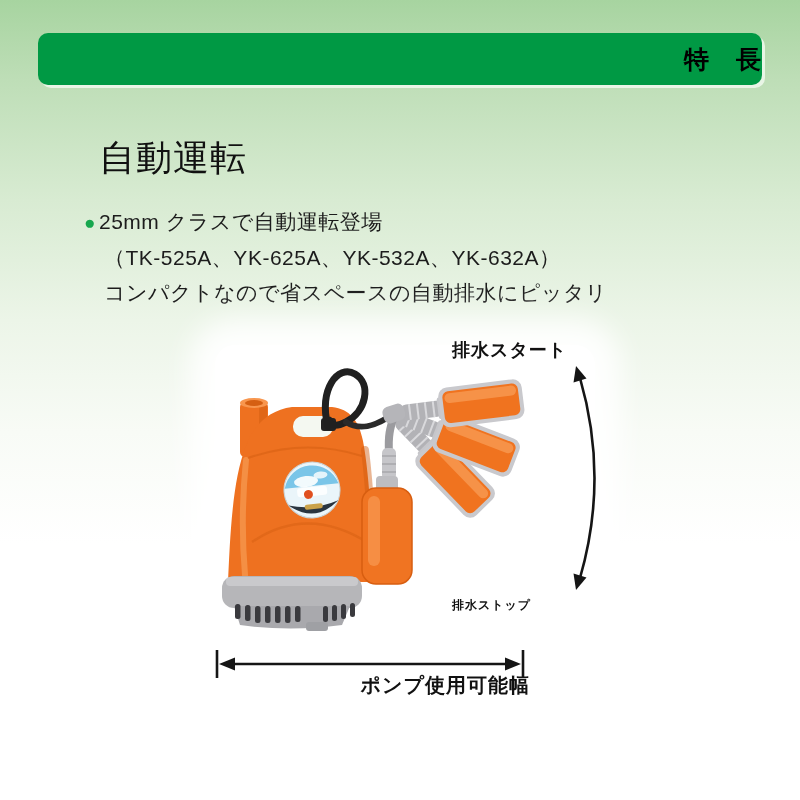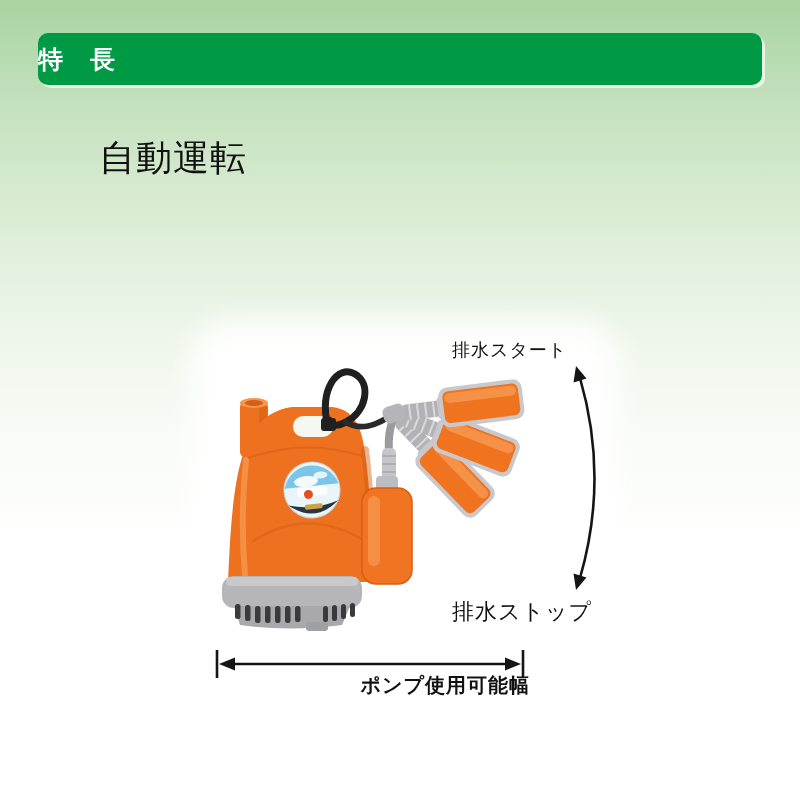--- a/index.html
+++ b/index.html
@@ -8,61 +8,68 @@
     font-family:"Liberation Sans","DejaVu Sans",sans-serif;
     background:linear-gradient(180deg,#a7d4a0 0%,#bedeb7 10%,#d8ebd2 25%,#ecf5e8 40%,#f8fbf6 54%,#ffffff 68%,#ffffff 100%);
     color:#1c1c1c;
   }
   .header-bar{
     position:absolute;left:38px;top:33px;width:724px;height:52px;
     background:#009944;border-radius:10px;
     box-shadow:3px 3px 0 0 rgba(240,249,237,0.85);
   }
   .header-title{
-    display:block;text-align:left;line-height:52px;
-    font-size:25px;font-weight:bold;color:#ffffff;letter-spacing:1px;border-radius:26px;
+    display:block;text-align:right;line-height:52px;
+    font-size:25px;font-weight:bold;color:#000000;letter-spacing:1px;border-radius:26px;
   }
   .heading{
     position:absolute;left:99px;top:134px;margin:0;
     font-size:36px;font-weight:normal;color:#111;letter-spacing:1px;
   }
   .bullet-block{
     position:absolute;left:84px;top:204px;width:640px;
     font-size:21px;line-height:35px;color:#1c1c1c;letter-spacing:0.5px;
   }
   .bullet-dot{color:#17a74e;font-size:19px;margin-right:3px;}
   .indent{padding-left:20px;}
   .figure{position:absolute;left:0;top:320px;width:800px;height:420px;}
   .photo-halo{
     position:absolute;left:215px;top:25px;width:380px;height:350px;
     background:#fff;box-shadow:0 0 28px 26px rgba(255,255,255,0.92);
     border-radius:20px;
   }
   .pump-svg{position:absolute;left:190px;top:10px;width:430px;height:380px;}
   .fig-label{
-    position:absolute;color:#111;font-weight:400;white-space:nowrap;
+    position:absolute;color:#111;font-weight:700;white-space:nowrap;
   }
   .label-start{left:452px;top:18px;font-size:18px;letter-spacing:1px;}
-  .label-stop{left:452px;top:277px;font-size:22px;letter-spacing:1px;}
+  .label-stop{left:452px;top:277px;font-size:12px;letter-spacing:1px;}
   .label-width{
     left:230px;top:352px;width:300px;text-align:right;
     font-size:20px;font-weight:600;letter-spacing:1px;
   }
 </style>
 </head>
 <body>
 
 <div class="page">
 
   <div class="header-bar">
     <span class="header-title">特　長</span>
   </div>
 
   <h1 class="heading">自動運転</h1>
 
+  <div class="bullet-block">
+    <div>
+      <span class="bullet-dot">●</span><span>25mm クラスで自動運転登場</span>
+    </div>
+    <div class="indent">（TK-525A、YK-625A、YK-532A、YK-632A）</div>
+    <div class="indent">コンパクトなので省スペースの自動排水にピッタリ</div>
+  </div>
 
   <div class="figure">
     <div class="photo-halo"></div>
 
     <svg class="pump-svg" viewBox="0 0 430 380">
 
       <g>
         <rect x="50" y="72" width="28" height="55" rx="5" fill="#ee7120"></rect>
         <rect x="69" y="74" width="8" height="50" rx="3" fill="#d55f12" opacity="0.55"></rect>
         <ellipse cx="64" cy="73" rx="14" ry="5" fill="#f8964e"></ellipse>

